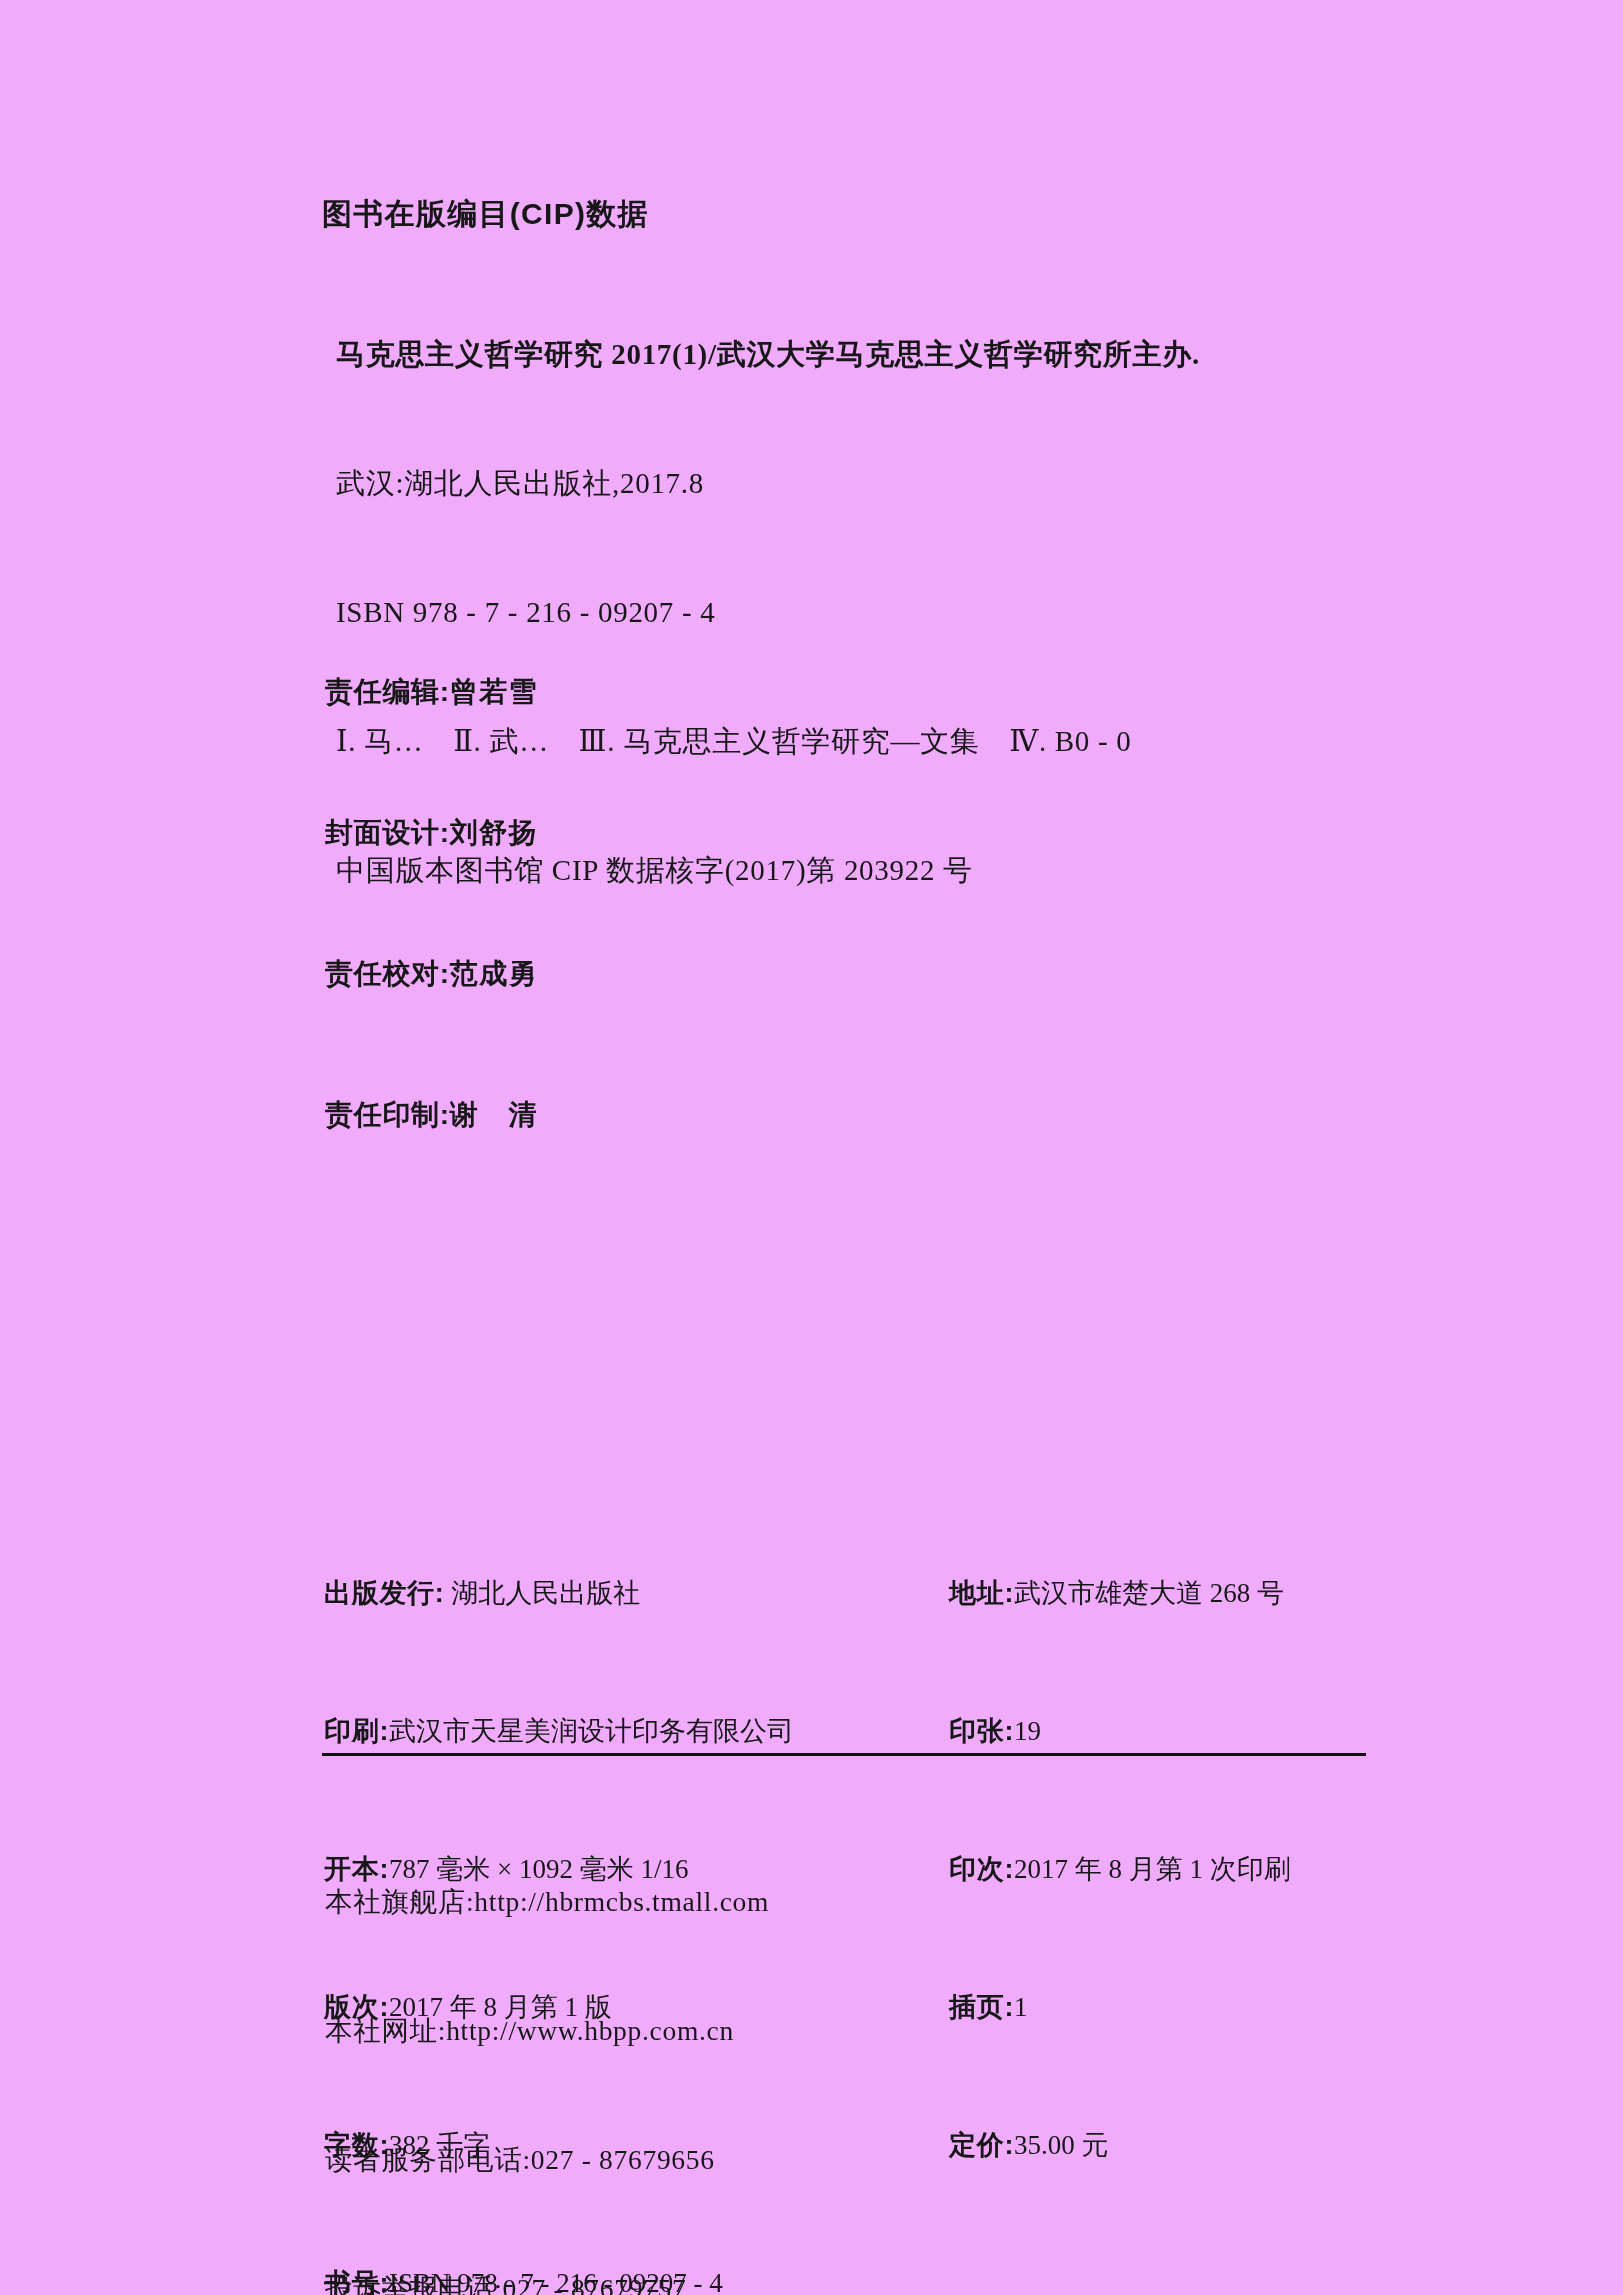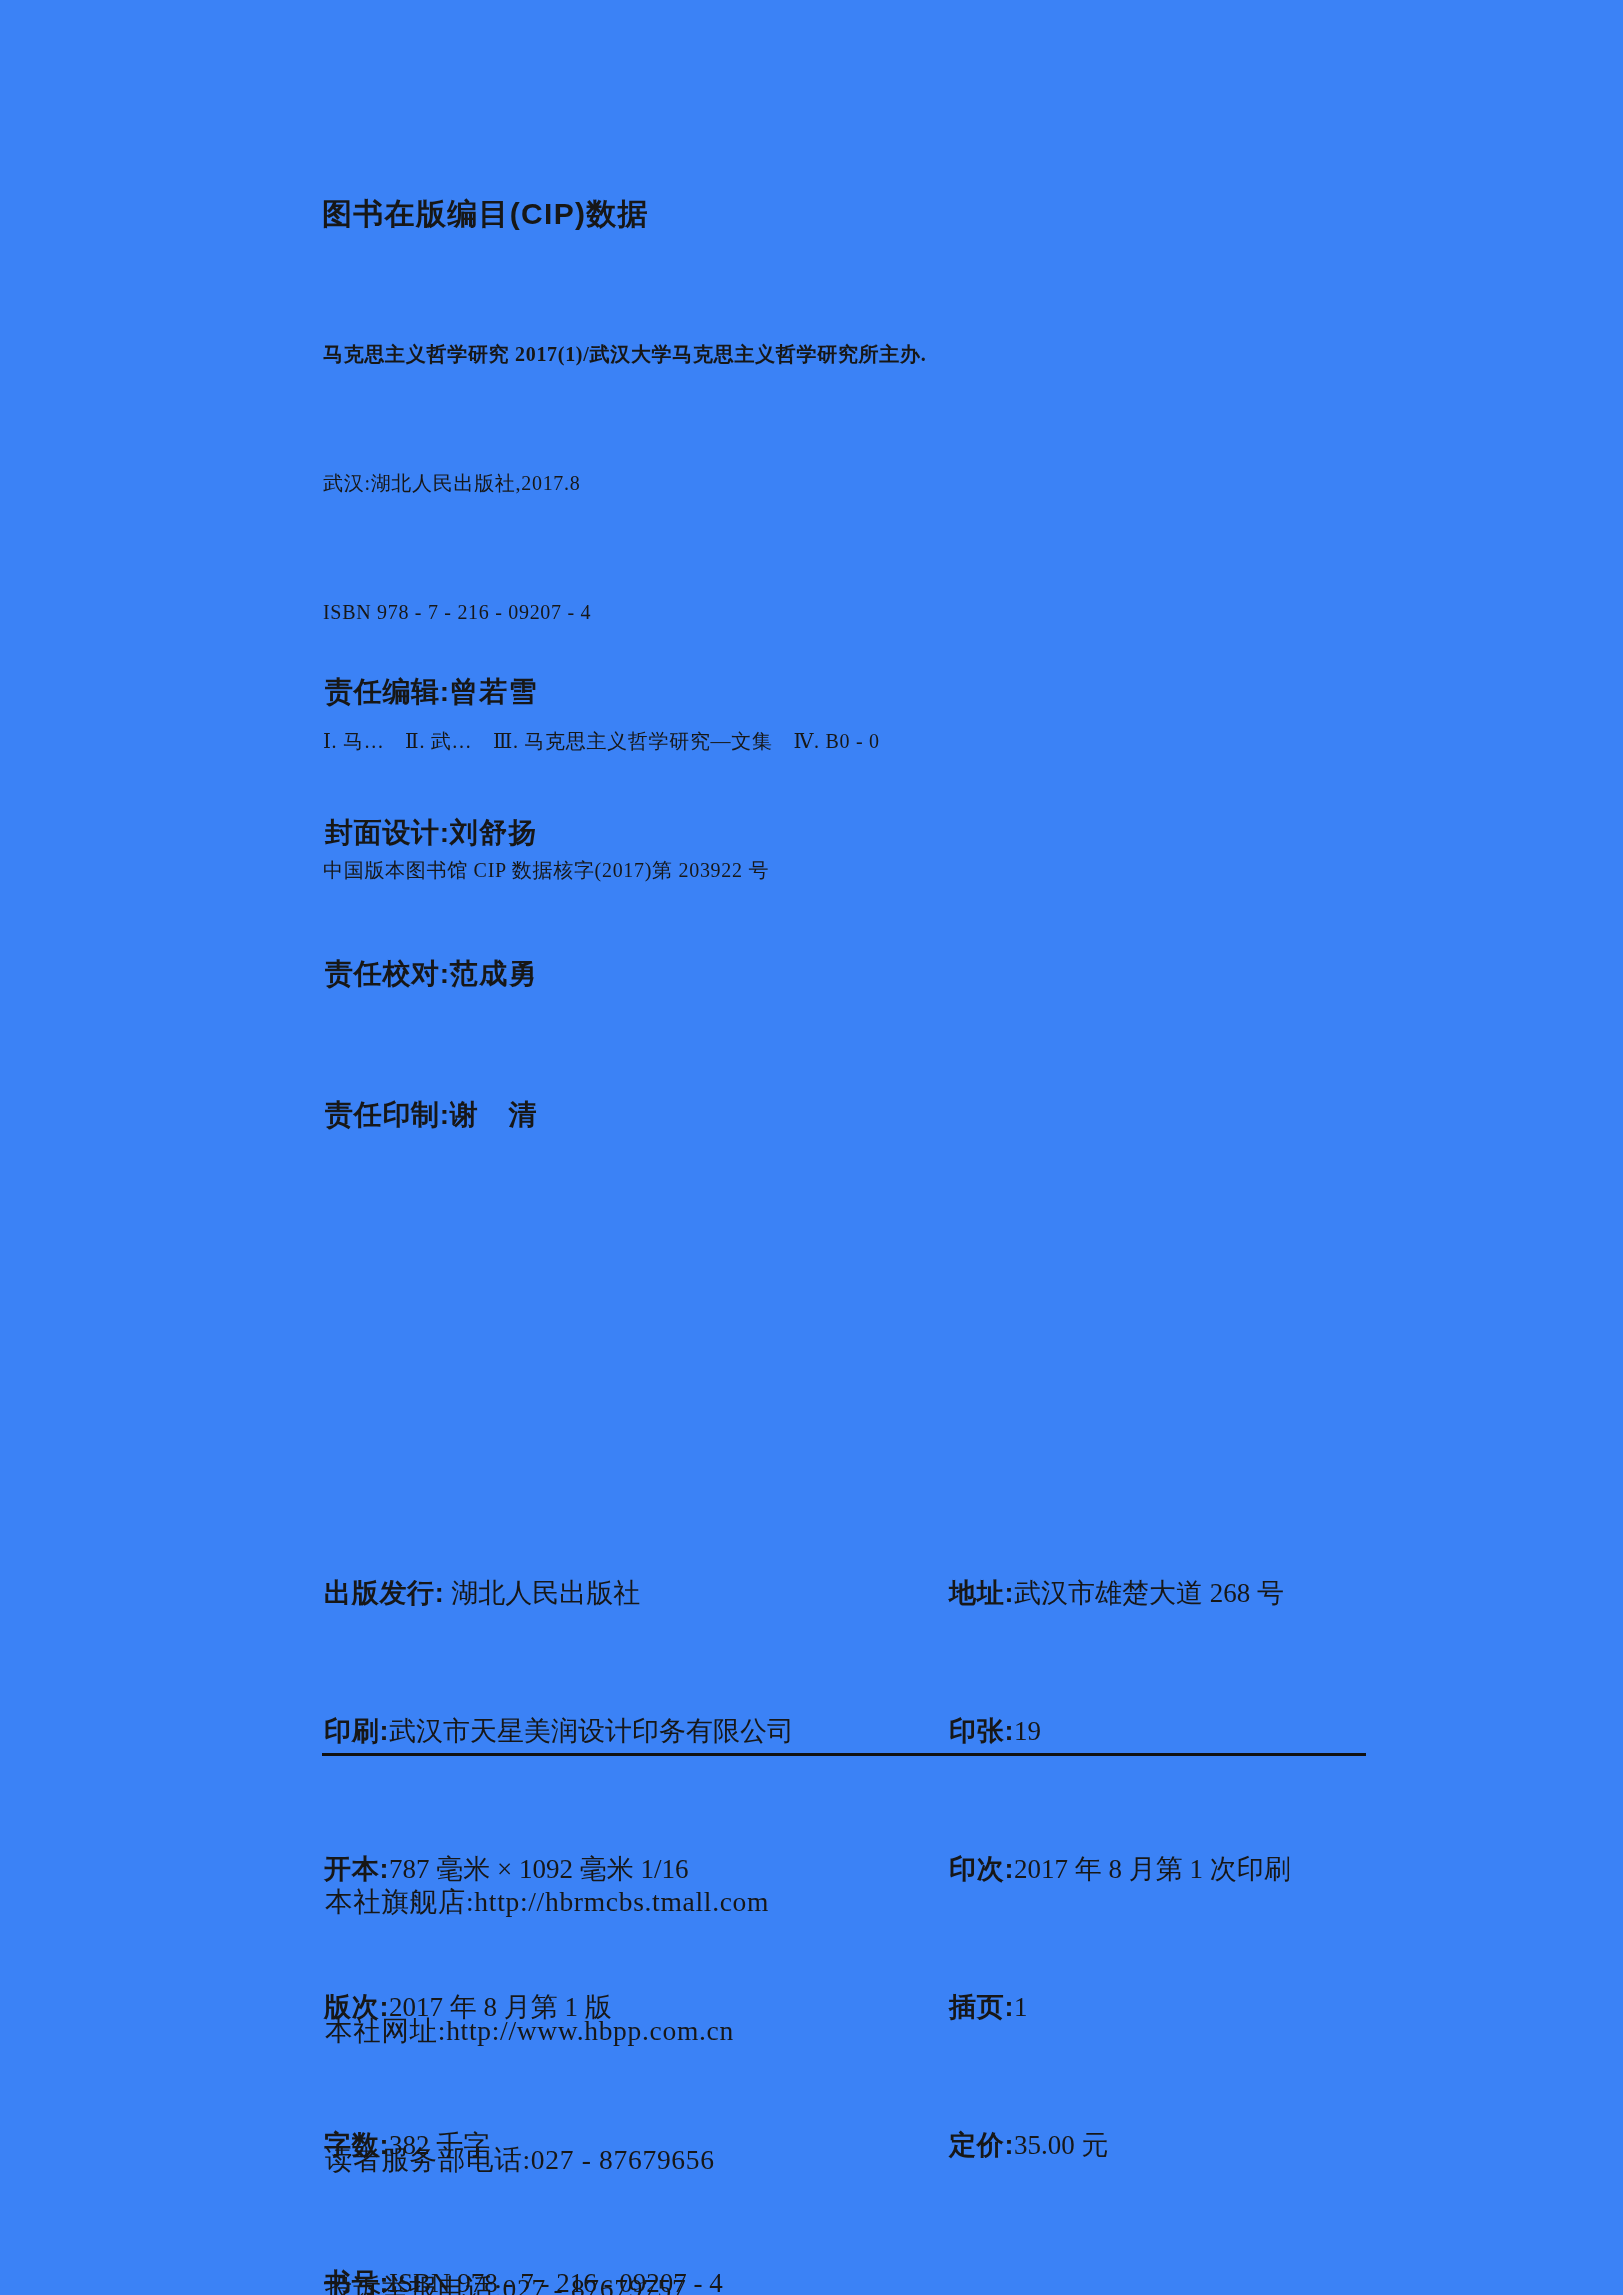--- a/index.html
+++ b/index.html
@@ -4,42 +4,42 @@
 <style>
   html, body {
     margin: 0;
     padding: 0;
     background: #e8e8e8;
   }
   .page {
     position: relative;
     width: 1623px;
     height: 2295px;
-    background: #3b82f6;
+    background: #f0abfc;
     color: #171717;
     font-family: "Liberation Serif", "DejaVu Serif", serif;
     overflow: hidden;
   }
 
   
   .cip-title {
     position: absolute;
     left: 322px;
     top: 194px;
     font-family: "Liberation Sans", "DejaVu Sans", sans-serif;
     font-weight: bold;
     font-size: 30px;
     letter-spacing: 1.3px;
     white-space: pre-wrap;
   }
   .cip-lines {
     position: absolute;
-    left: 323px;
+    left: 336px;
     top: 247px;
-    font-size: 20px;
+    font-size: 29px;
     line-height: 43px;
     letter-spacing: 0.7px;
     white-space: pre-wrap;
   }
   .cip-line-main { font-weight: 600; }
 
   
   .credits {
     position: absolute;
     left: 325px;

